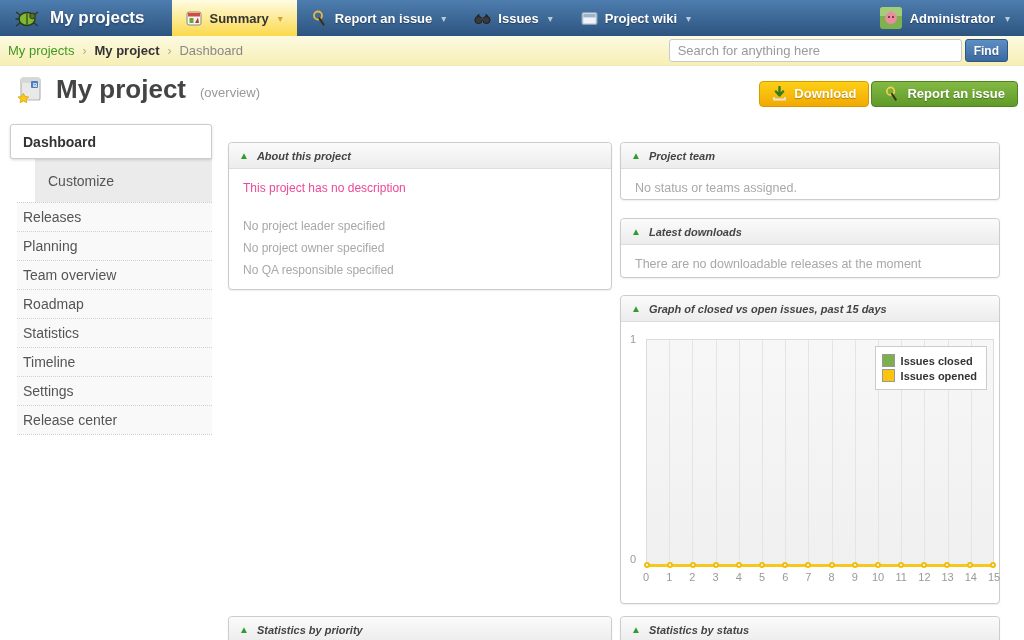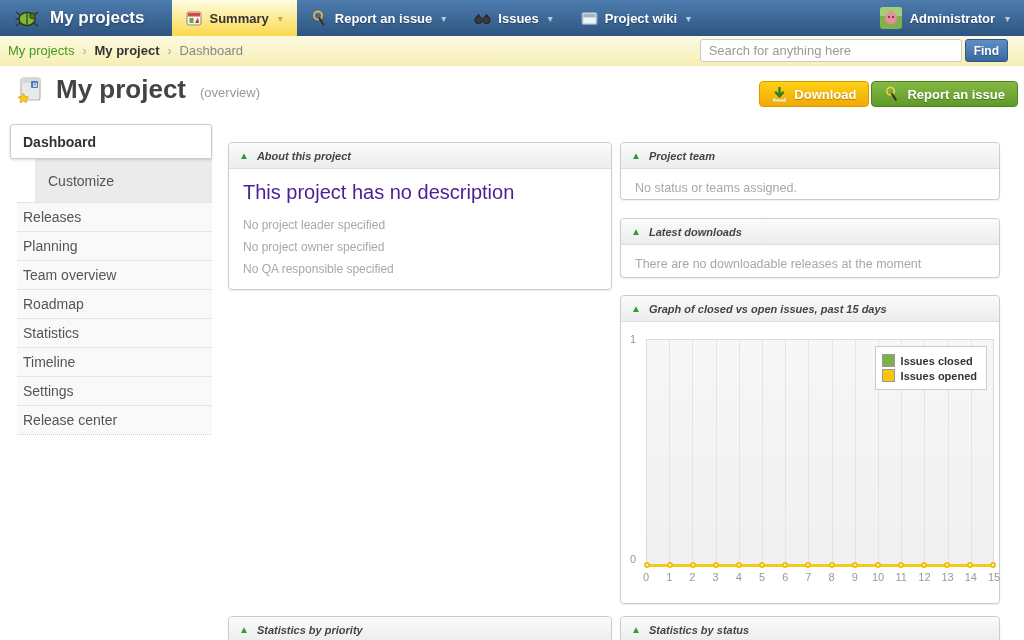--- a/index.html
+++ b/index.html
@@ -25,34 +25,34 @@
   
   .crumbbar { position:absolute; left:0; top:36px; width:1024px; height:30px;
     background:linear-gradient(#fcfae2,#f7efb5); border-bottom:1px solid #f0e8bb;
     display:flex; align-items:center; padding:0 8px; }
   .crumb { font-size:13px; }
   .crumb.link { color:#3f9a1d; cursor:pointer; }
   .crumb.current-project { color:#333; font-weight:bold; }
   .crumb.page { color:#888; }
   .crumb-sep { color:#b4ae7e; font-size:12px; margin:0 8px; }
   .searchwrap { margin-left:auto; display:flex; align-items:center; gap:3px; padding-right:8px; }
-  .searchinput { width:262px; height:23px; border:1px solid #c9c9c9; border-radius:3px;
+  .searchinput { width:293px; height:23px; border:1px solid #c9c9c9; border-radius:3px;
     padding:0 8px; font-size:13px; color:#444; font-family:"Liberation Sans", sans-serif; }
   .searchinput::placeholder { color:#9a9a9a; }
   .findbtn { height:23px; padding:0 8px; background:linear-gradient(#5e8fc4,#3a69a0);
     border:1px solid #2d5788; border-radius:3px; color:#fff; font-size:12px; font-weight:bold;
     cursor:pointer; text-shadow:0 1px 1px rgba(0,0,0,.35); font-family:"Liberation Sans", sans-serif; }
 
   
   .pagehead { position:absolute; left:0; top:67px; width:1024px; height:52px; background:#fff; }
   .pagehead-left { position:absolute; left:14px; top:6px; display:flex; align-items:center; gap:10px; }
   .pagetitle { font-size:26px; font-weight:bold; color:#444; }
   .pagekey { font-size:13px; color:#999; margin-left:4px; position:relative; top:3px; }
   .headbtns { position:absolute; right:6px; top:14px; display:flex; gap:2px; }
-  .btn { height:26px; display:flex; align-items:center; gap:7px; padding:12px 12px;
+  .btn { height:26px; display:flex; align-items:flex-start; gap:7px; padding:4px 12px;
     border-radius:4px; color:#fff; font-size:13px; font-weight:bold; cursor:pointer;
     text-shadow:0 1px 1px rgba(0,0,0,.3); }
   .btn-download { background:linear-gradient(#fdd015,#f2a904); border:1px solid #d99a00; }
   .btn-report { background:linear-gradient(#84b944,#5f9a28); border:1px solid #4e8420; }
 
   
   .sidebar { position:absolute; left:10px; top:124px; width:202px; }
   .side-active { height:35px; background:#fff; border:1px solid #ccc; border-radius:3px 3px 0 3px;
     box-shadow:0 1px 3px rgba(0,0,0,.15); display:flex; align-items:center; padding:0 12px;
     font-size:14px; font-weight:bold; color:#333; position:relative; z-index:2; cursor:pointer; }
@@ -70,21 +70,21 @@
     gap:8px; padding:0 10px; cursor:pointer; }
   .toggle { color:#2f9e2f; font-size:10px; line-height:1; cursor:pointer; }
   .panel-title { font-size:11px; font-weight:bold; color:#444;font-style:italic; }
   .p-about   { left:228px; top:142px; width:384px; height:148px; }
   .p-team    { left:620px; top:142px; width:380px; height:58px; }
   .p-down    { left:620px; top:218px; width:380px; height:60px; }
   .p-graph   { left:620px; top:295px; width:380px; height:309px; }
   .p-statpri { left:228px; top:616px; width:384px; height:40px; }
   .p-statsta { left:620px; top:616px; width:380px; height:40px; }
   .about-body { padding:12px 14px; }
-  .about-desc { font-size:20px; color:#4c1d95; margin-bottom:14px; }
+  .about-desc { font-size:12px; color:#ec4899; margin-bottom:24px; }
   .about-line { font-size:12px; color:#a8a8a8; margin-bottom:8px; }
   .empty-line { padding:12px 14px; font-size:12.5px; color:#a8a8a8; }
 
   
   .chart { position:absolute; left:25px; top:43px; width:348px; height:227px;
     border:1px solid #dcdcdc; background:
       repeating-linear-gradient(to right, rgba(0,0,0,0) 0px, rgba(0,0,0,0) 22.2px, #e4e4e4 22.2px, #e4e4e4 23.2px),
       linear-gradient(#f7f7f7,#f0f0f0); }
   .ytick { position:absolute; font-size:11px; color:#999; } 
   .chart-line { position:absolute; left:-1px; right:-1px; bottom:-2px; height:3px;

